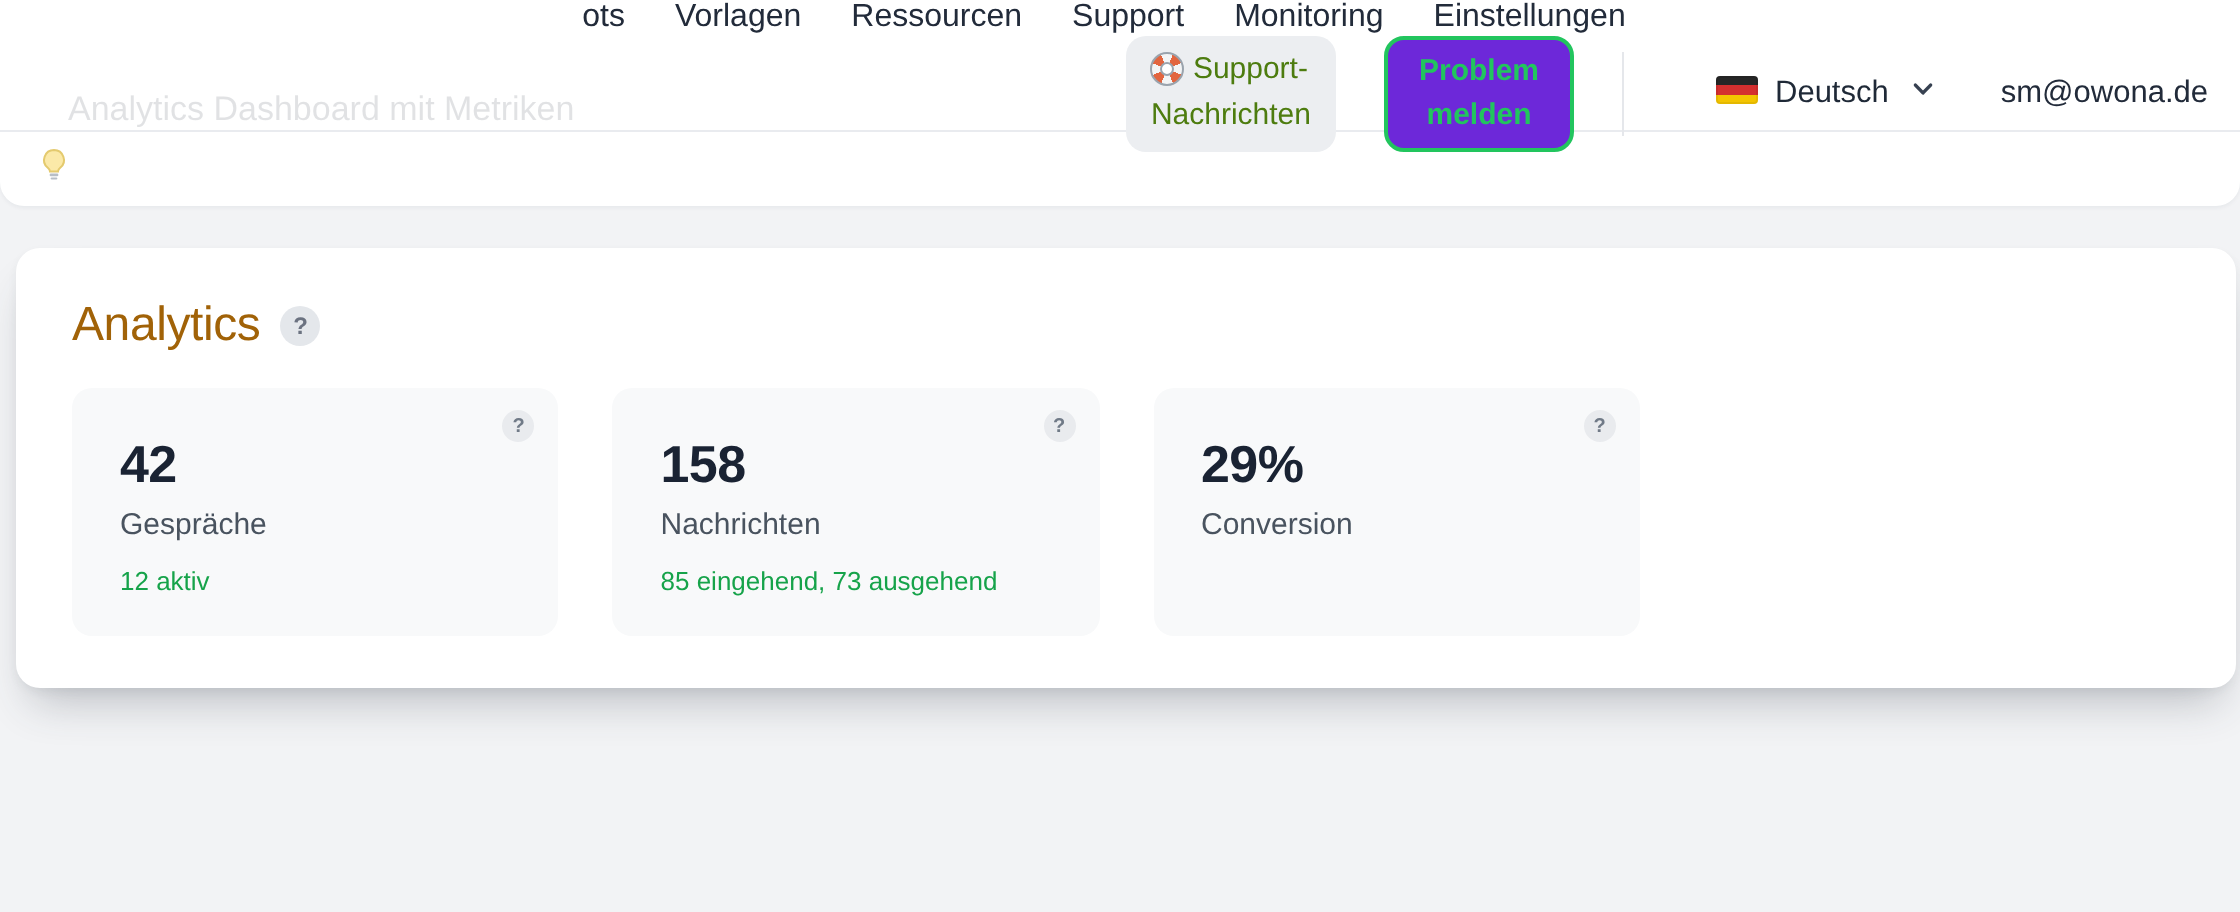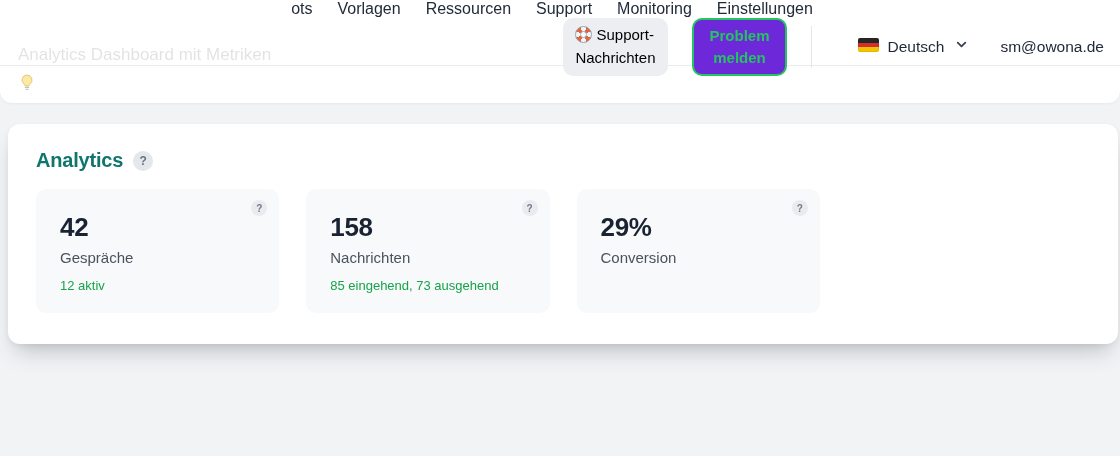--- a/index.html
+++ b/index.html
@@ -33,21 +33,21 @@
     display:flex;
     align-items:center;
     gap:24px;
   }
   .support-pill {
     background:#eceef1;
     border-radius:10px;
     padding:5px 13px 6px 12px;
     font-size:15px;
     line-height:1.55;
-    color:#000000;
+    color:#4d7c0f;
     cursor:pointer;
   }
   .support-line1 { display:flex; align-items:center; gap:4px; }
   .lifebuoy {
     width:17px; height:17px; border-radius:50%;
     background:conic-gradient(from 22deg,
       #e2653f 0 45deg, #f3f4f5 0 90deg,
       #e2653f 0 135deg, #f3f4f5 0 180deg,
       #e2653f 0 225deg, #f3f4f5 0 270deg,
       #e2653f 0 315deg, #f3f4f5 0 360deg);
@@ -81,21 +81,21 @@
     width:21px; height:14px; border-radius:2px;
     background:linear-gradient(#262626 0 33.4%, #d42f2f 33.4% 66.7%, #f3c400 66.7% 100%);
     box-shadow:0 0 0 1px rgba(0,0,0,0.06) inset;
   }
   .lang-label { font-size:15.5px; color:#1f2937; font-weight:500; }
   .chevron { display:block; margin-left:2px; }
   .email { font-size:15.5px; color:#222b3a; margin-left:8px; }
 
   .faded-title {
     position:absolute;
-    left:18px; top:45px;
+    left:34px; top:45px;
     font-size:17px;
     font-weight:500;
     color:#212a3a;
     opacity:0.13;
     pointer-events:none;
     white-space:nowrap;
   }
 
   
   .banner {
@@ -115,23 +115,23 @@
   .main-card {
     background:#ffffff;
     border-radius:12px;
     margin:21px 2px 0 8px;
     height:220px;
     padding:25px 28px 26px 28px;
     box-shadow:0 14px 22px -8px rgba(55,62,75,0.30), 0 2px 5px rgba(55,62,75,0.06);
   }
   .section-head { display:flex; align-items:center; gap:10px; margin-bottom:17px; }
   .section-title {
-    font-size:20px;
-    font-weight:700;
-    color:#0f766e;
+    font-size:24px;
+    font-weight:400;
+    color:#a16207;
     letter-spacing:-0.2px;
   }
   .qbadge {
     width:20px; height:20px; border-radius:50%;
     background:#e4e7eb; color:#6b7280;
     font-size:12px; font-weight:600;
     display:inline-flex; align-items:center; justify-content:center;
     cursor:pointer;
   }
   .stats-grid {

